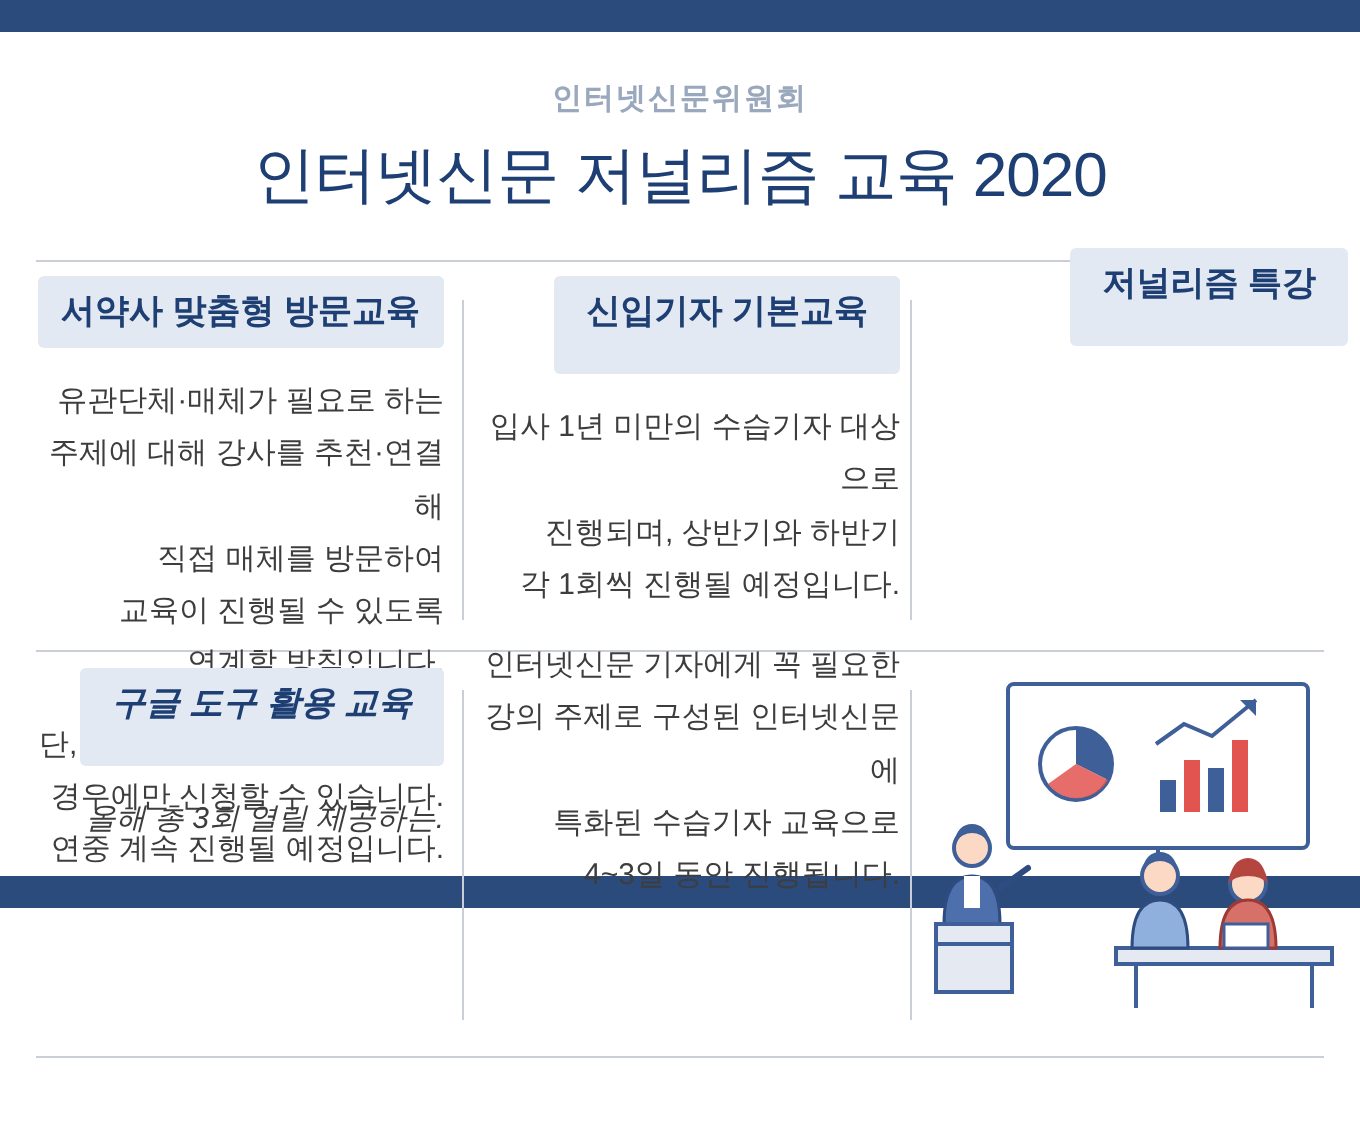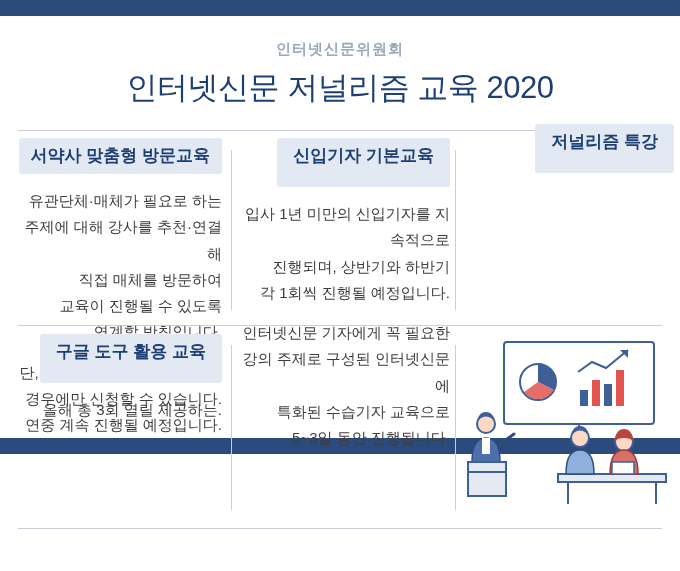--- a/index.html
+++ b/index.html
@@ -90,21 +90,21 @@
     color: #3d3d3d;
     font-size: 15px;
     line-height: 1.75;
   }
   .para + .para { margin-top: 14px; }
 
   
   .card-1 { left: 10px;  top: 138px; width: 212px; }
   .card-2 { left: 238px; top: 138px; width: 212px; }
   .card-3 { left: 462px; top: 124px; width: 212px; }
-  .card-4 { left: 10px;  top: 334px; width: 212px; }
+  .card-4 { left: 10px;  top: 334px; width: 212px; font-style: italic; }
   .card-5 { left: 238px; top: 334px; width: 212px; }
 
   
   .illus {
     position: absolute;
     left: 462px;
     top: 338px;
     width: 212px;
     height: 180px;
   }
@@ -141,27 +141,27 @@
 연계할 방침입니다.</div>
       <div class="para" style="white-space:pre-line">단, 교육 참가자가 10명 이상일
 경우에만 신청할 수 있습니다.
 연중 계속 진행될 예정입니다.</div>
     </div>
   </div>
 
   <div class="card card-2">
     <div class="card-head">신입기자 기본교육</div>
     <div class="card-body">
-      <div class="para" style="white-space:pre-line">입사 1년 미만의 신입기자를 지속적으로
+      <div class="para" style="white-space:pre-line">입사 1년 미만의 수습기자 대상으로
 진행되며, 상반기와 하반기
 각 1회씩 진행될 예정입니다.</div>
       <div class="para" style="white-space:pre-line">인터넷신문 기자에게 꼭 필요한
 강의 주제로 구성된 인터넷신문에
 특화된 수습기자 교육으로
-5~3일 동안 진행됩니다.</div>
+4~3일 동안 진행됩니다.</div>
     </div>
   </div>
 
   <div class="card card-3">
     <div class="card-head">저널리즘 특강</div>
   </div>
 
   <div class="card card-4">
     <div class="card-head">구글 도구 활용 교육</div>
     <div class="card-body">

